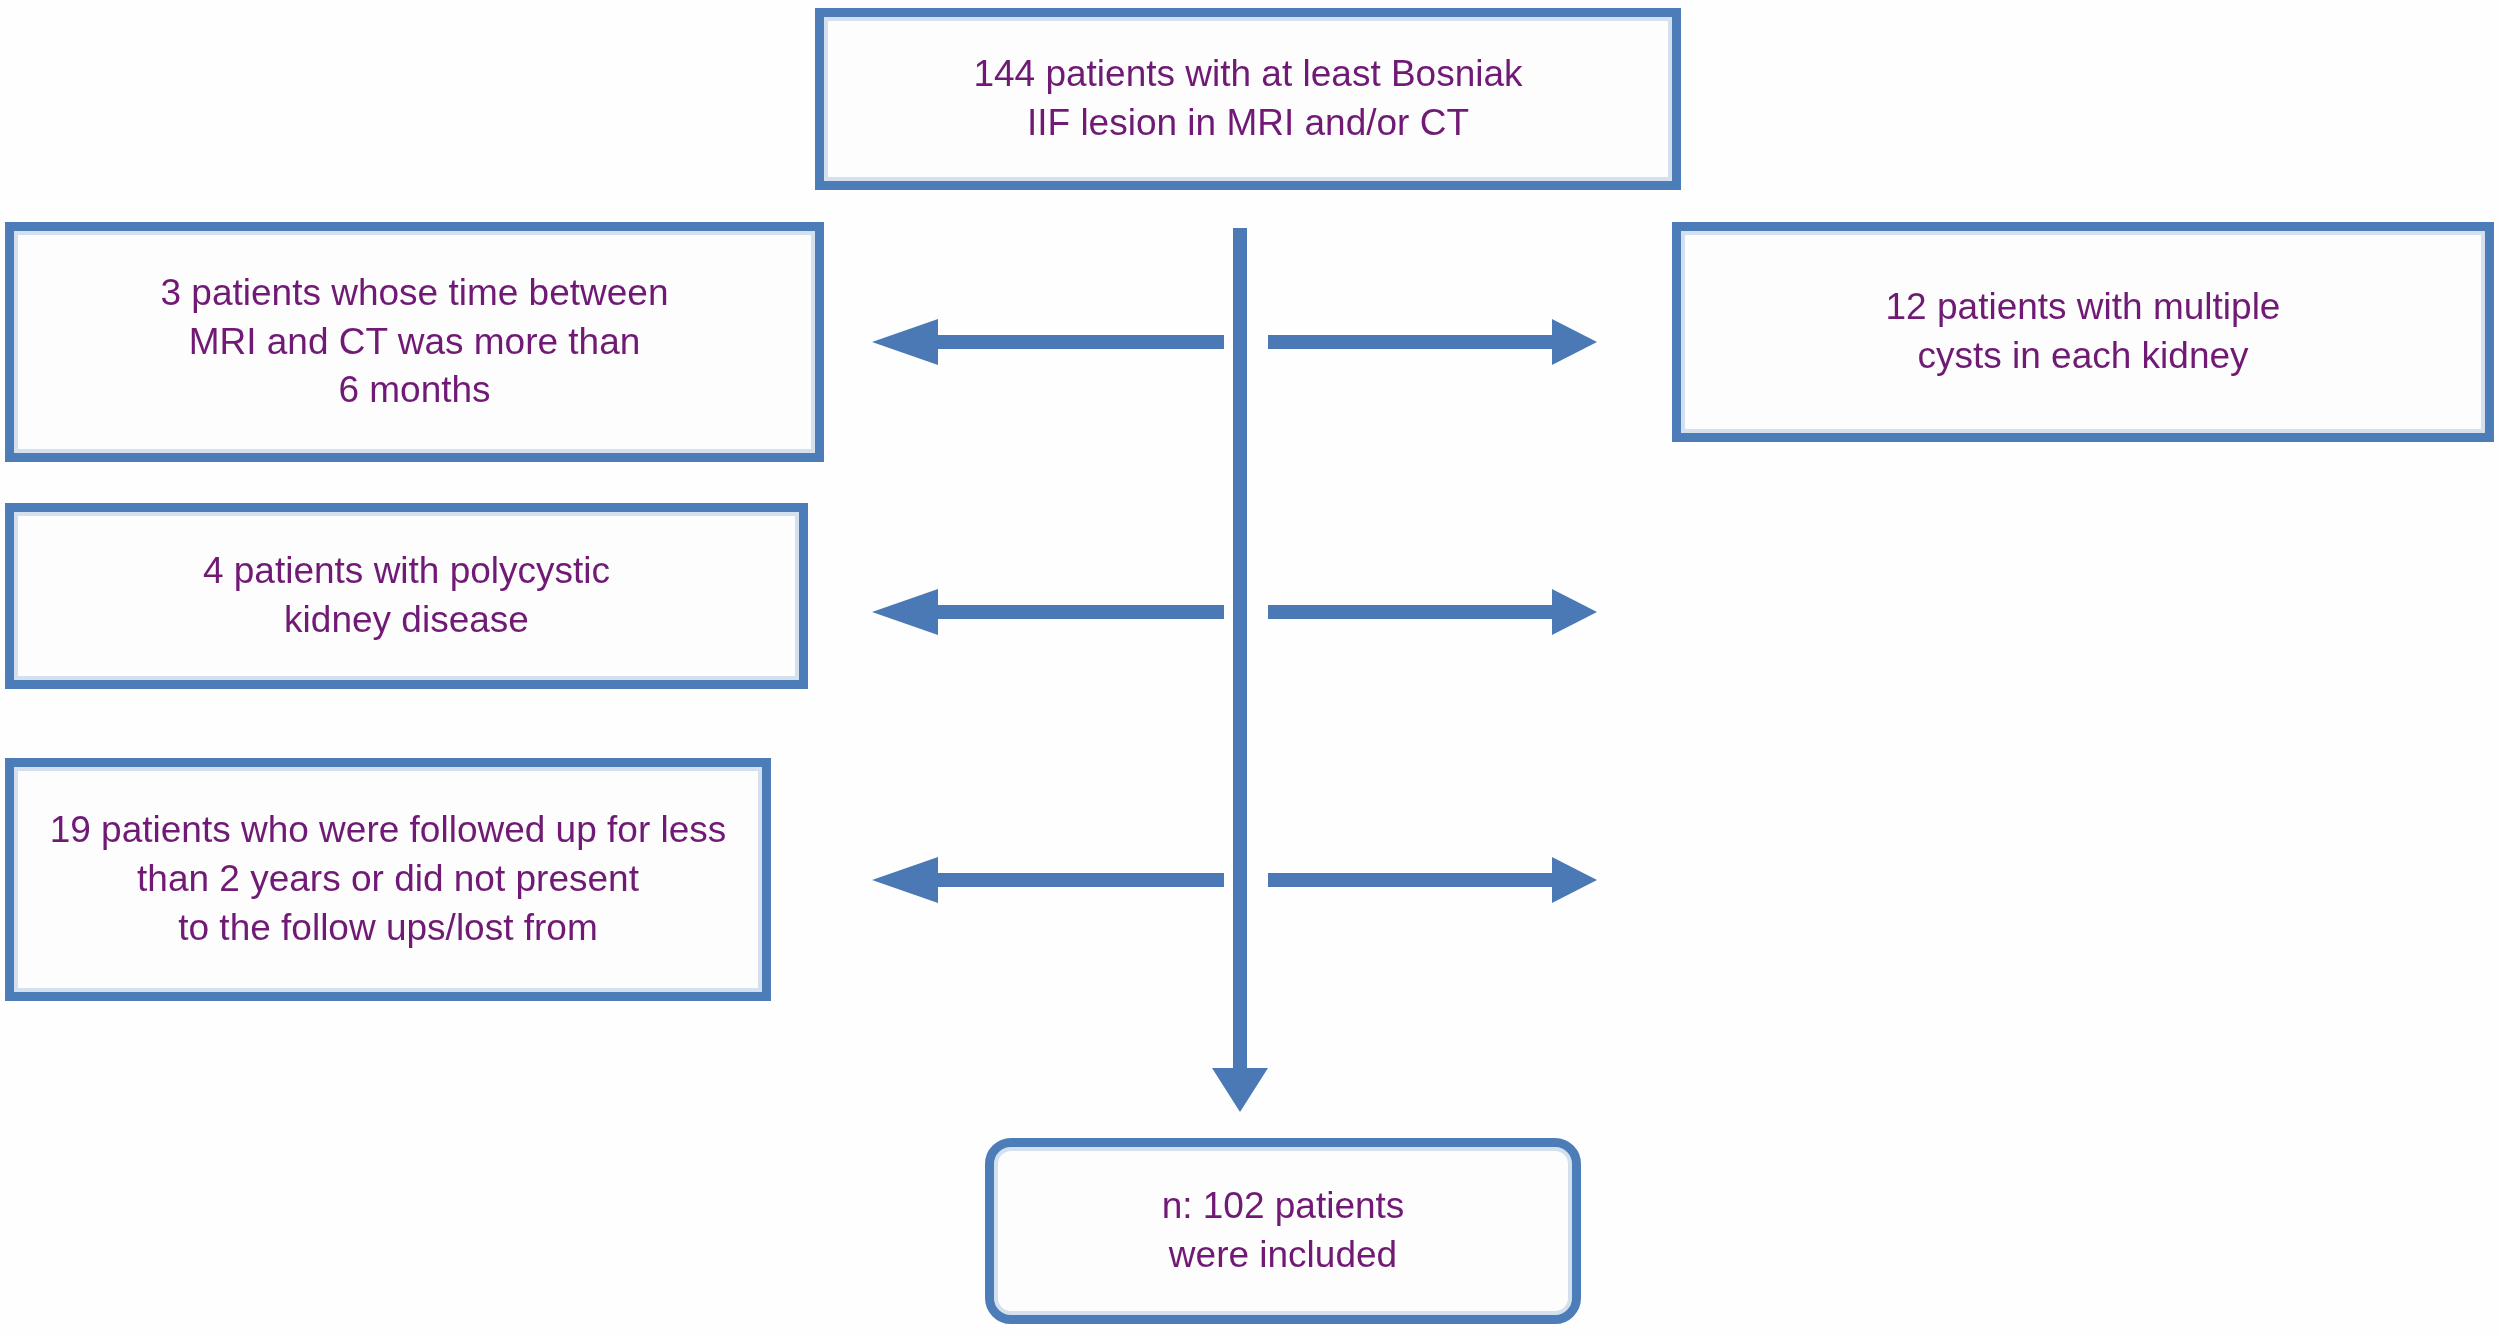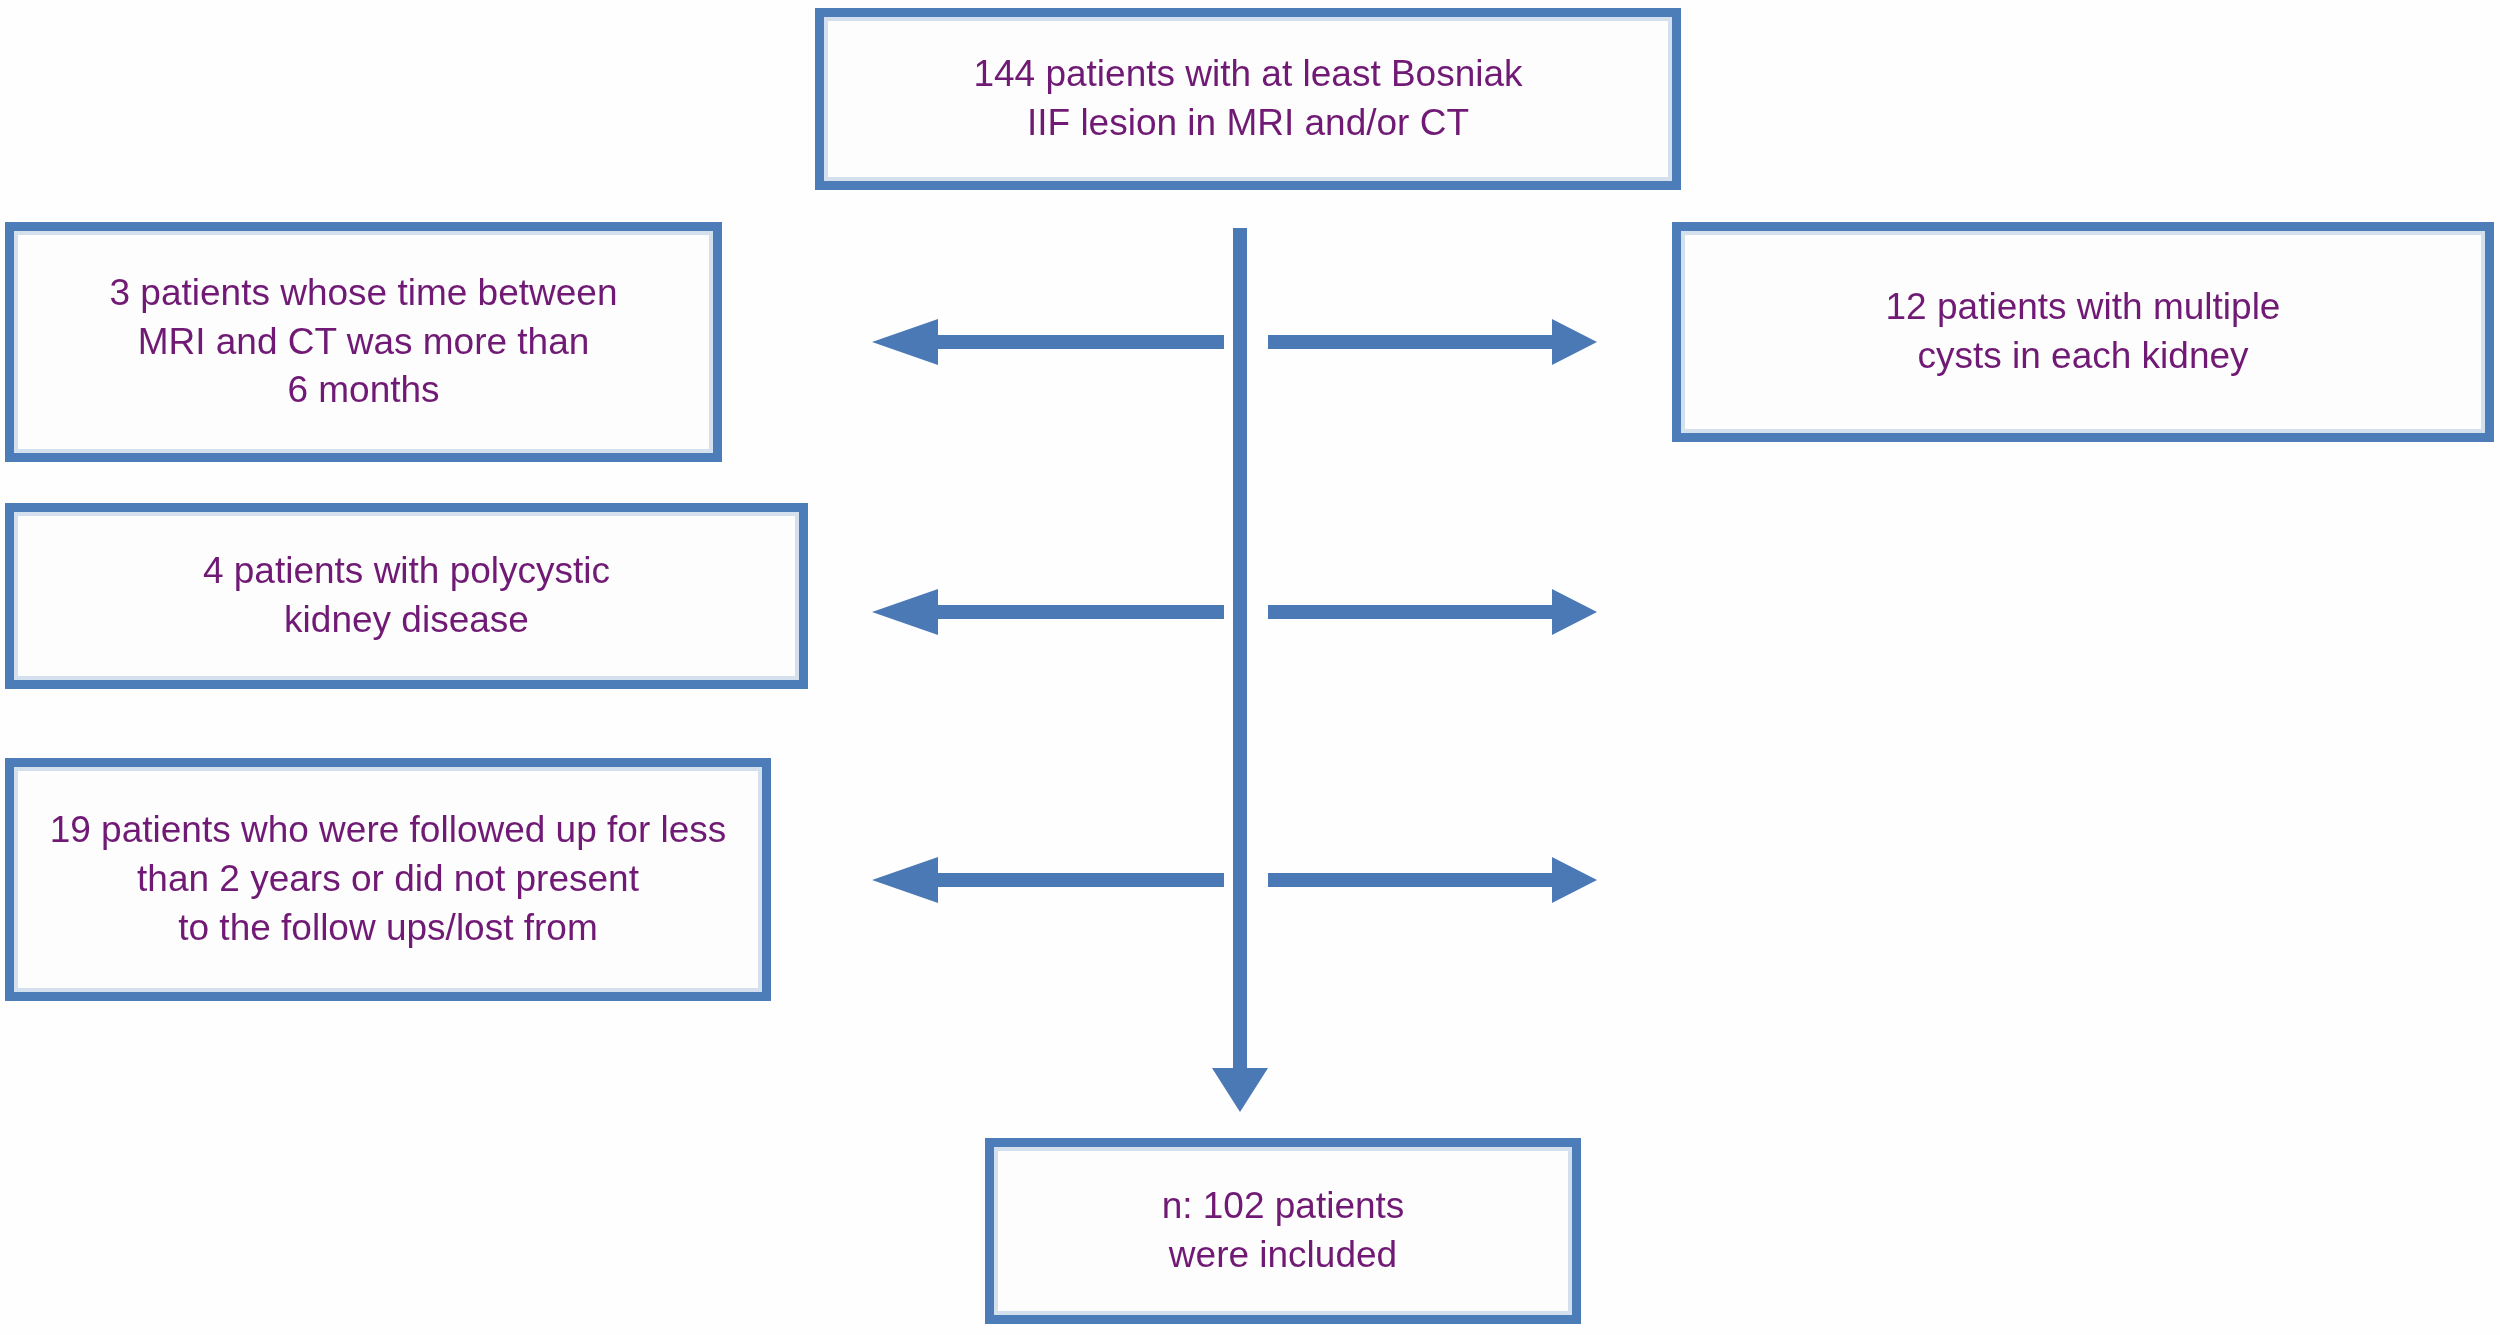--- a/index.html
+++ b/index.html
@@ -24,27 +24,27 @@
   }
   .node-text {
     white-space: pre-line;
     font-size: 37px;
     line-height: 1.32;
     color: #701a75;
     padding: 0 18px;
   }
   
   .n-top    { left: 815px;  top: 8px;    width: 866px; height: 182px; }
-  .n-l1     { left: 5px;    top: 222px;  width: 717px; height: 240px; }
+  .n-l1     { left: 5px;    top: 222px;  width: 819px; height: 240px; }
   .n-l2     { left: 5px;    top: 503px;  width: 803px; height: 186px; }
   .n-l3     { left: 5px;    top: 758px;  width: 766px; height: 243px; }
   .n-r1     { left: 1672px; top: 222px;  width: 822px; height: 220px; }
   .n-r2     { left: 1672px; top: 503px;  width: 822px; height: 218px; }
   .n-r3     { left: 1672px; top: 758px;  width: 822px; height: 243px; }
-  .n-bottom { left: 985px;  top: 1138px; width: 596px; height: 186px; }
+  .n-bottom { left: 985px;  top: 1138px; width: 596px; height: 186px; border-radius: 26px; }
   .connector-layer {
     position: absolute;
     left: 0; top: 0;
     width: 2500px; height: 1335px;
     pointer-events: none;
   }
   .arrow { fill: #4a79b6; stroke: none; }
 </style>
 </head>
 <body>

